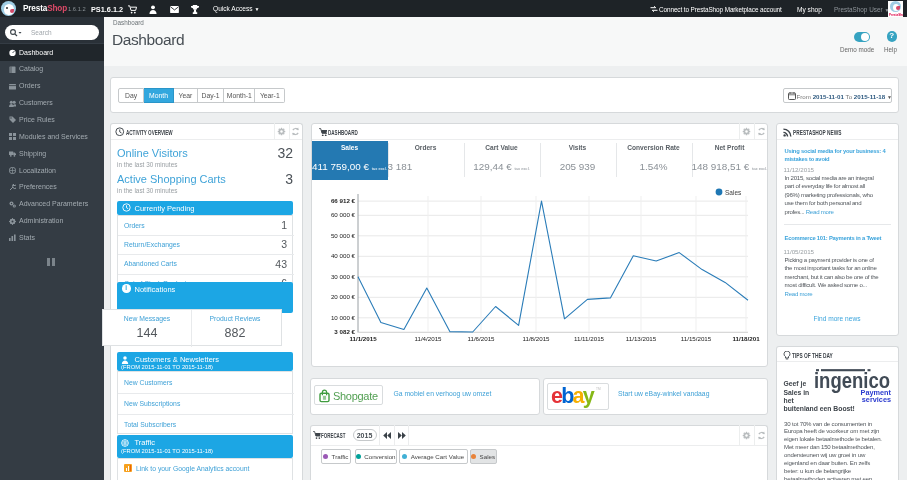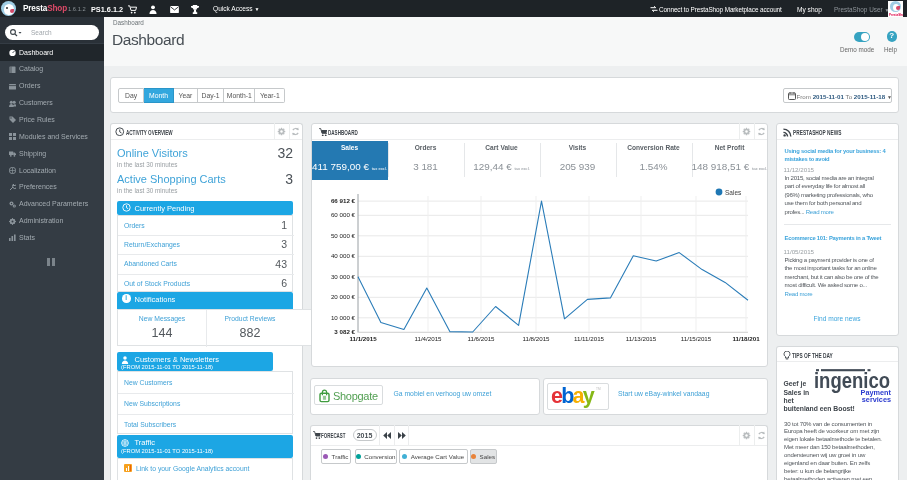--- a/index.html
+++ b/index.html
@@ -213,32 +213,32 @@
     <div class="p" style="left:0;top:19.4px;width:176px;height:1px;background:#e8eaec"></div>
     <div class="p" style="left:6px;top:25.4px;font-size:6.8px;color:#41a2d7">Return/Exchanges</div>
     <div class="p" style="left:0;top:22.9px;width:169px;text-align:right;font-size:10.5px;color:#52575c">3</div>
     <div class="p" style="left:0;top:38.8px;width:176px;height:1px;background:#e8eaec"></div>
     <div class="p" style="left:6px;top:44.8px;font-size:6.8px;color:#41a2d7">Abandoned Carts</div>
     <div class="p" style="left:0;top:42.2px;width:169px;text-align:right;font-size:10.5px;color:#52575c">43</div>
     <div class="p" style="left:0;top:58.1px;width:176px;height:1px;background:#e8eaec"></div>
     <div class="p" style="left:6px;top:64.1px;font-size:6.8px;color:#41a2d7">Out of Stock Products</div>
     <div class="p" style="left:0;top:61.6px;width:169px;text-align:right;font-size:10.5px;color:#52575c">6</div>
   </div>
-<div class="bar" style="left:117px;top:292px;width:176px;height:31px">
+<div class="bar" style="left:117px;top:282px;width:176px;height:31px">
  <div class="p" style="left:5px;top:2.2px;width:8.5px;height:8.5px;border-radius:50%;background:#fff;color:#29a6de;font-size:6.5px;font-weight:bold;text-align:center;line-height:8.5px">i</div>
  <div class="p" style="left:17.5px;top:2.8px;font-size:7.5px">Notifications</div>
 </div>
-<div class="rowbox" style="left:117px;top:309px;width:196px;height:36.5px">
+<div class="rowbox" style="left:102px;top:309px;width:180px;height:36.5px">
  <div class="p" style="left:88px;top:0;width:1px;height:36.5px;background:#e8eaec"></div>
  <div class="p" style="left:0;top:5px;width:88px;text-align:center;font-size:6.8px;color:#41a2d7">New Messages</div>
  <div class="p" style="left:88px;top:5px;width:88px;text-align:center;font-size:6.8px;color:#41a2d7">Product Reviews</div>
  <div class="p" style="left:0;top:16px;width:88px;text-align:center;font-size:12.5px;color:#52575c">144</div>
  <div class="p" style="left:88px;top:16px;width:88px;text-align:center;font-size:12.5px;color:#52575c">882</div>
 </div>
-<div class="bar" style="left:117px;top:352px;width:156px;height:19px">
+<div class="bar" style="left:117px;top:352px;width:176px;height:19px">
  <svg class="p" style="left:4px;top:3.5px" width="8" height="8" viewBox="0 0 9 10">
       <circle cx="4.5" cy="2.6" r="2.2" fill="#fff"></circle>
       <path d="M0.5 10c0-3 2-4.5 4-4.5s4 1.5 4 4.5z" fill="#fff"></path>
     </svg>
  <div class="p" style="left:17.5px;top:2.7px;font-size:7.5px">Customers &amp; Newsletters</div>
  <div class="p" style="left:4px;top:11.5px;font-size:5.8px">(FROM 2015-11-01 TO 2015-11-18)</div>
 </div>
 <div class="rowbox" style="left:117px;top:371px;width:176px;height:63px">
     <div class="p" style="left:6px;top:7.0px;font-size:6.8px;color:#41a2d7">New Customers</div>
     <div class="p" style="left:0;top:21.0px;width:176px;height:1px;background:#e8eaec"></div>
@@ -294,21 +294,21 @@
     <path d="M12.9 5a5.7 5.7 0 0 0-9.6 0.6" stroke="#b9bdbf" stroke-width="2.2" fill="none"></path>
     <path d="M3.1 11a5.7 5.7 0 0 0 9.6-0.6" stroke="#b9bdbf" stroke-width="2.2" fill="none"></path>
     <path d="M12.9 1l0.5 4.6-4.4-1.1z" fill="#b9bdbf"></path>
     <path d="M3.1 15l-0.5-4.6 4.4 1.1z" fill="#b9bdbf"></path>
   </svg>
 <div class="p" style="left:311.5px;top:140.5px;width:76.0px;height:39.5px;background:#2479b2"></div>
 <div class="p" style="left:311.5px;top:143.5px;width:76.0px;text-align:center;font-size:6.6px;font-weight:bold;color:#fff">Sales</div>
 <div class="p" style="left:311.5px;top:160.5px;width:76.0px;text-align:center;font-size:9.9px;color:#fff;white-space:nowrap">411 759,00 € <span style="font-size:4.2px">tax excl.</span></div>
 <div class="p" style="left:387.5px;top:143px;width:1px;height:34px;background:#e5e7e9"></div>
 <div class="p" style="left:387.5px;top:143.5px;width:76.0px;text-align:center;font-size:6.6px;font-weight:bold;color:#5a6066">Orders</div>
-<div class="p" style="left:387.5px;top:160.5px;width:76.0px;text-align:center;font-size:9.9px;color:#8a9096;white-space:nowrap">3 181</div>
+<div class="p" style="left:387.5px;top:160.5px;width:76.0px;text-align:left;font-size:9.9px;color:#8a9096;white-space:nowrap">3 181</div>
 <div class="p" style="left:463.5px;top:143px;width:1px;height:34px;background:#e5e7e9"></div>
 <div class="p" style="left:463.5px;top:143.5px;width:76.0px;text-align:center;font-size:6.6px;font-weight:bold;color:#5a6066">Cart Value</div>
 <div class="p" style="left:463.5px;top:160.5px;width:76.0px;text-align:center;font-size:9.9px;color:#8a9096;white-space:nowrap">129,44 € <span style="font-size:4.2px">tax excl.</span></div>
 <div class="p" style="left:539.5px;top:143px;width:1px;height:34px;background:#e5e7e9"></div>
 <div class="p" style="left:539.5px;top:143.5px;width:76.0px;text-align:center;font-size:6.6px;font-weight:bold;color:#5a6066">Visits</div>
 <div class="p" style="left:539.5px;top:160.5px;width:76.0px;text-align:center;font-size:9.9px;color:#8a9096;white-space:nowrap">205 939</div>
 <div class="p" style="left:615.5px;top:143px;width:1px;height:34px;background:#e5e7e9"></div>
 <div class="p" style="left:615.5px;top:143.5px;width:76.0px;text-align:center;font-size:6.6px;font-weight:bold;color:#5a6066">Conversion Rate</div>
 <div class="p" style="left:615.5px;top:160.5px;width:76.0px;text-align:center;font-size:9.9px;color:#8a9096;white-space:nowrap">1.54%</div>
 <div class="p" style="left:691.5px;top:143px;width:1px;height:34px;background:#e5e7e9"></div>

